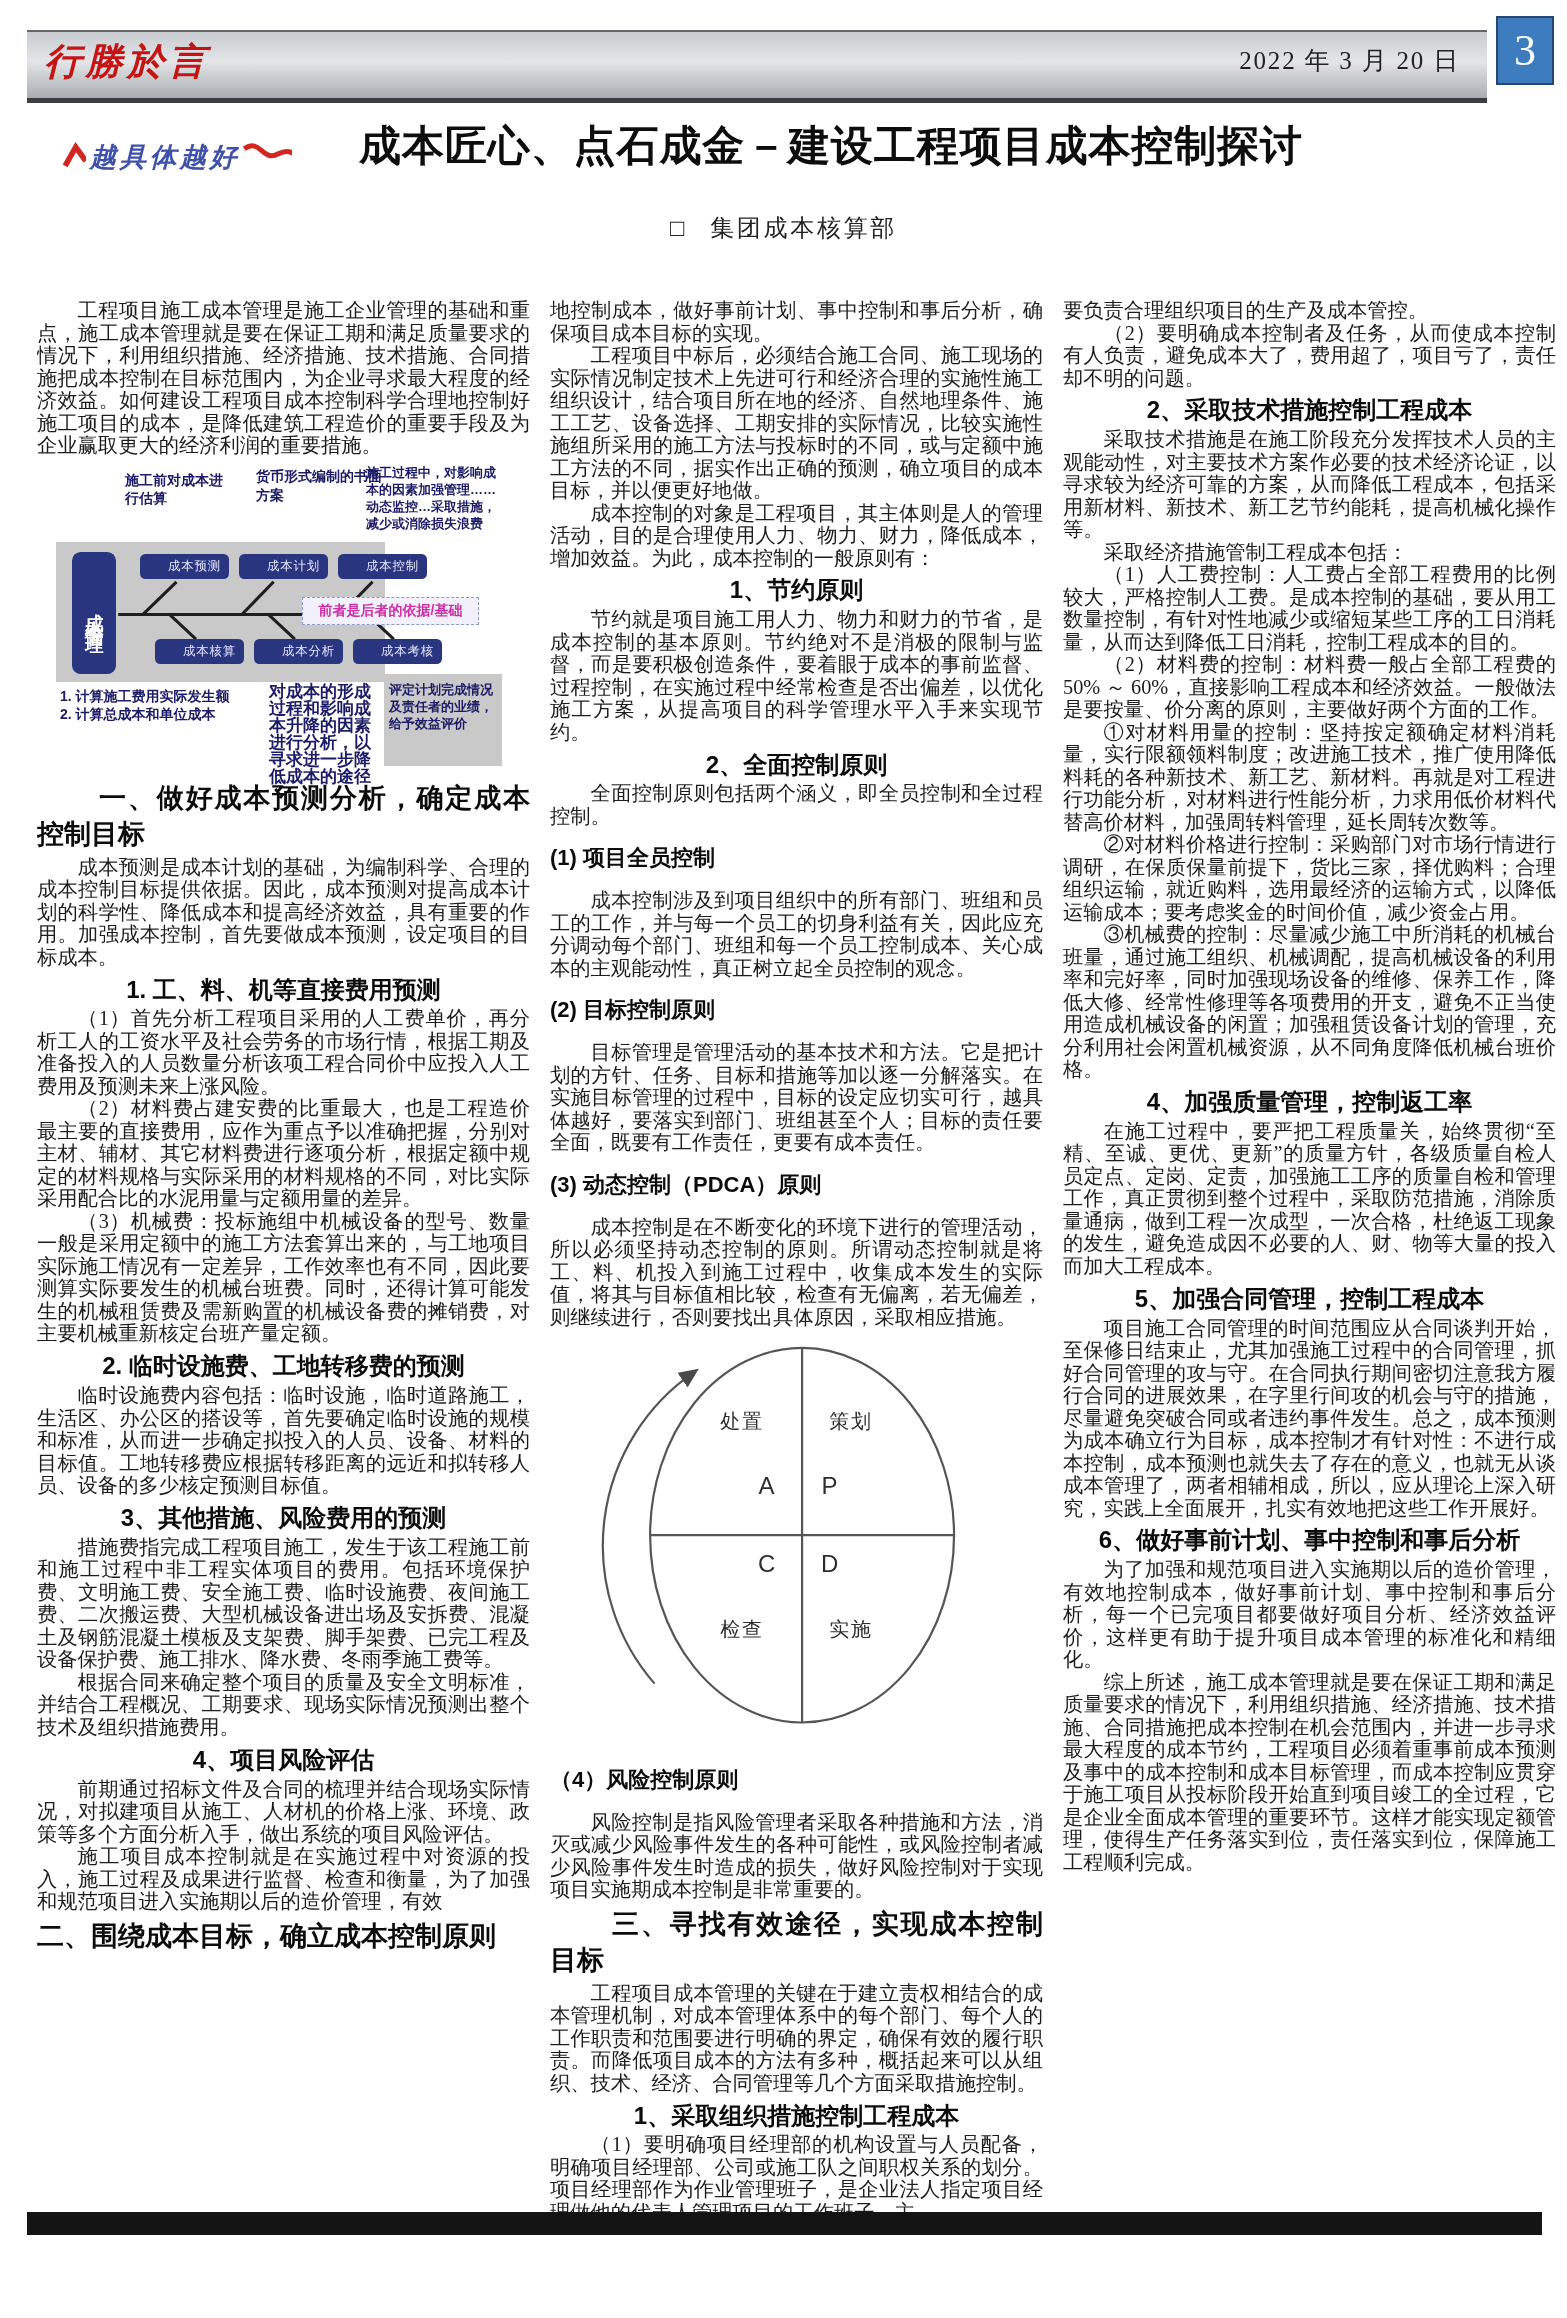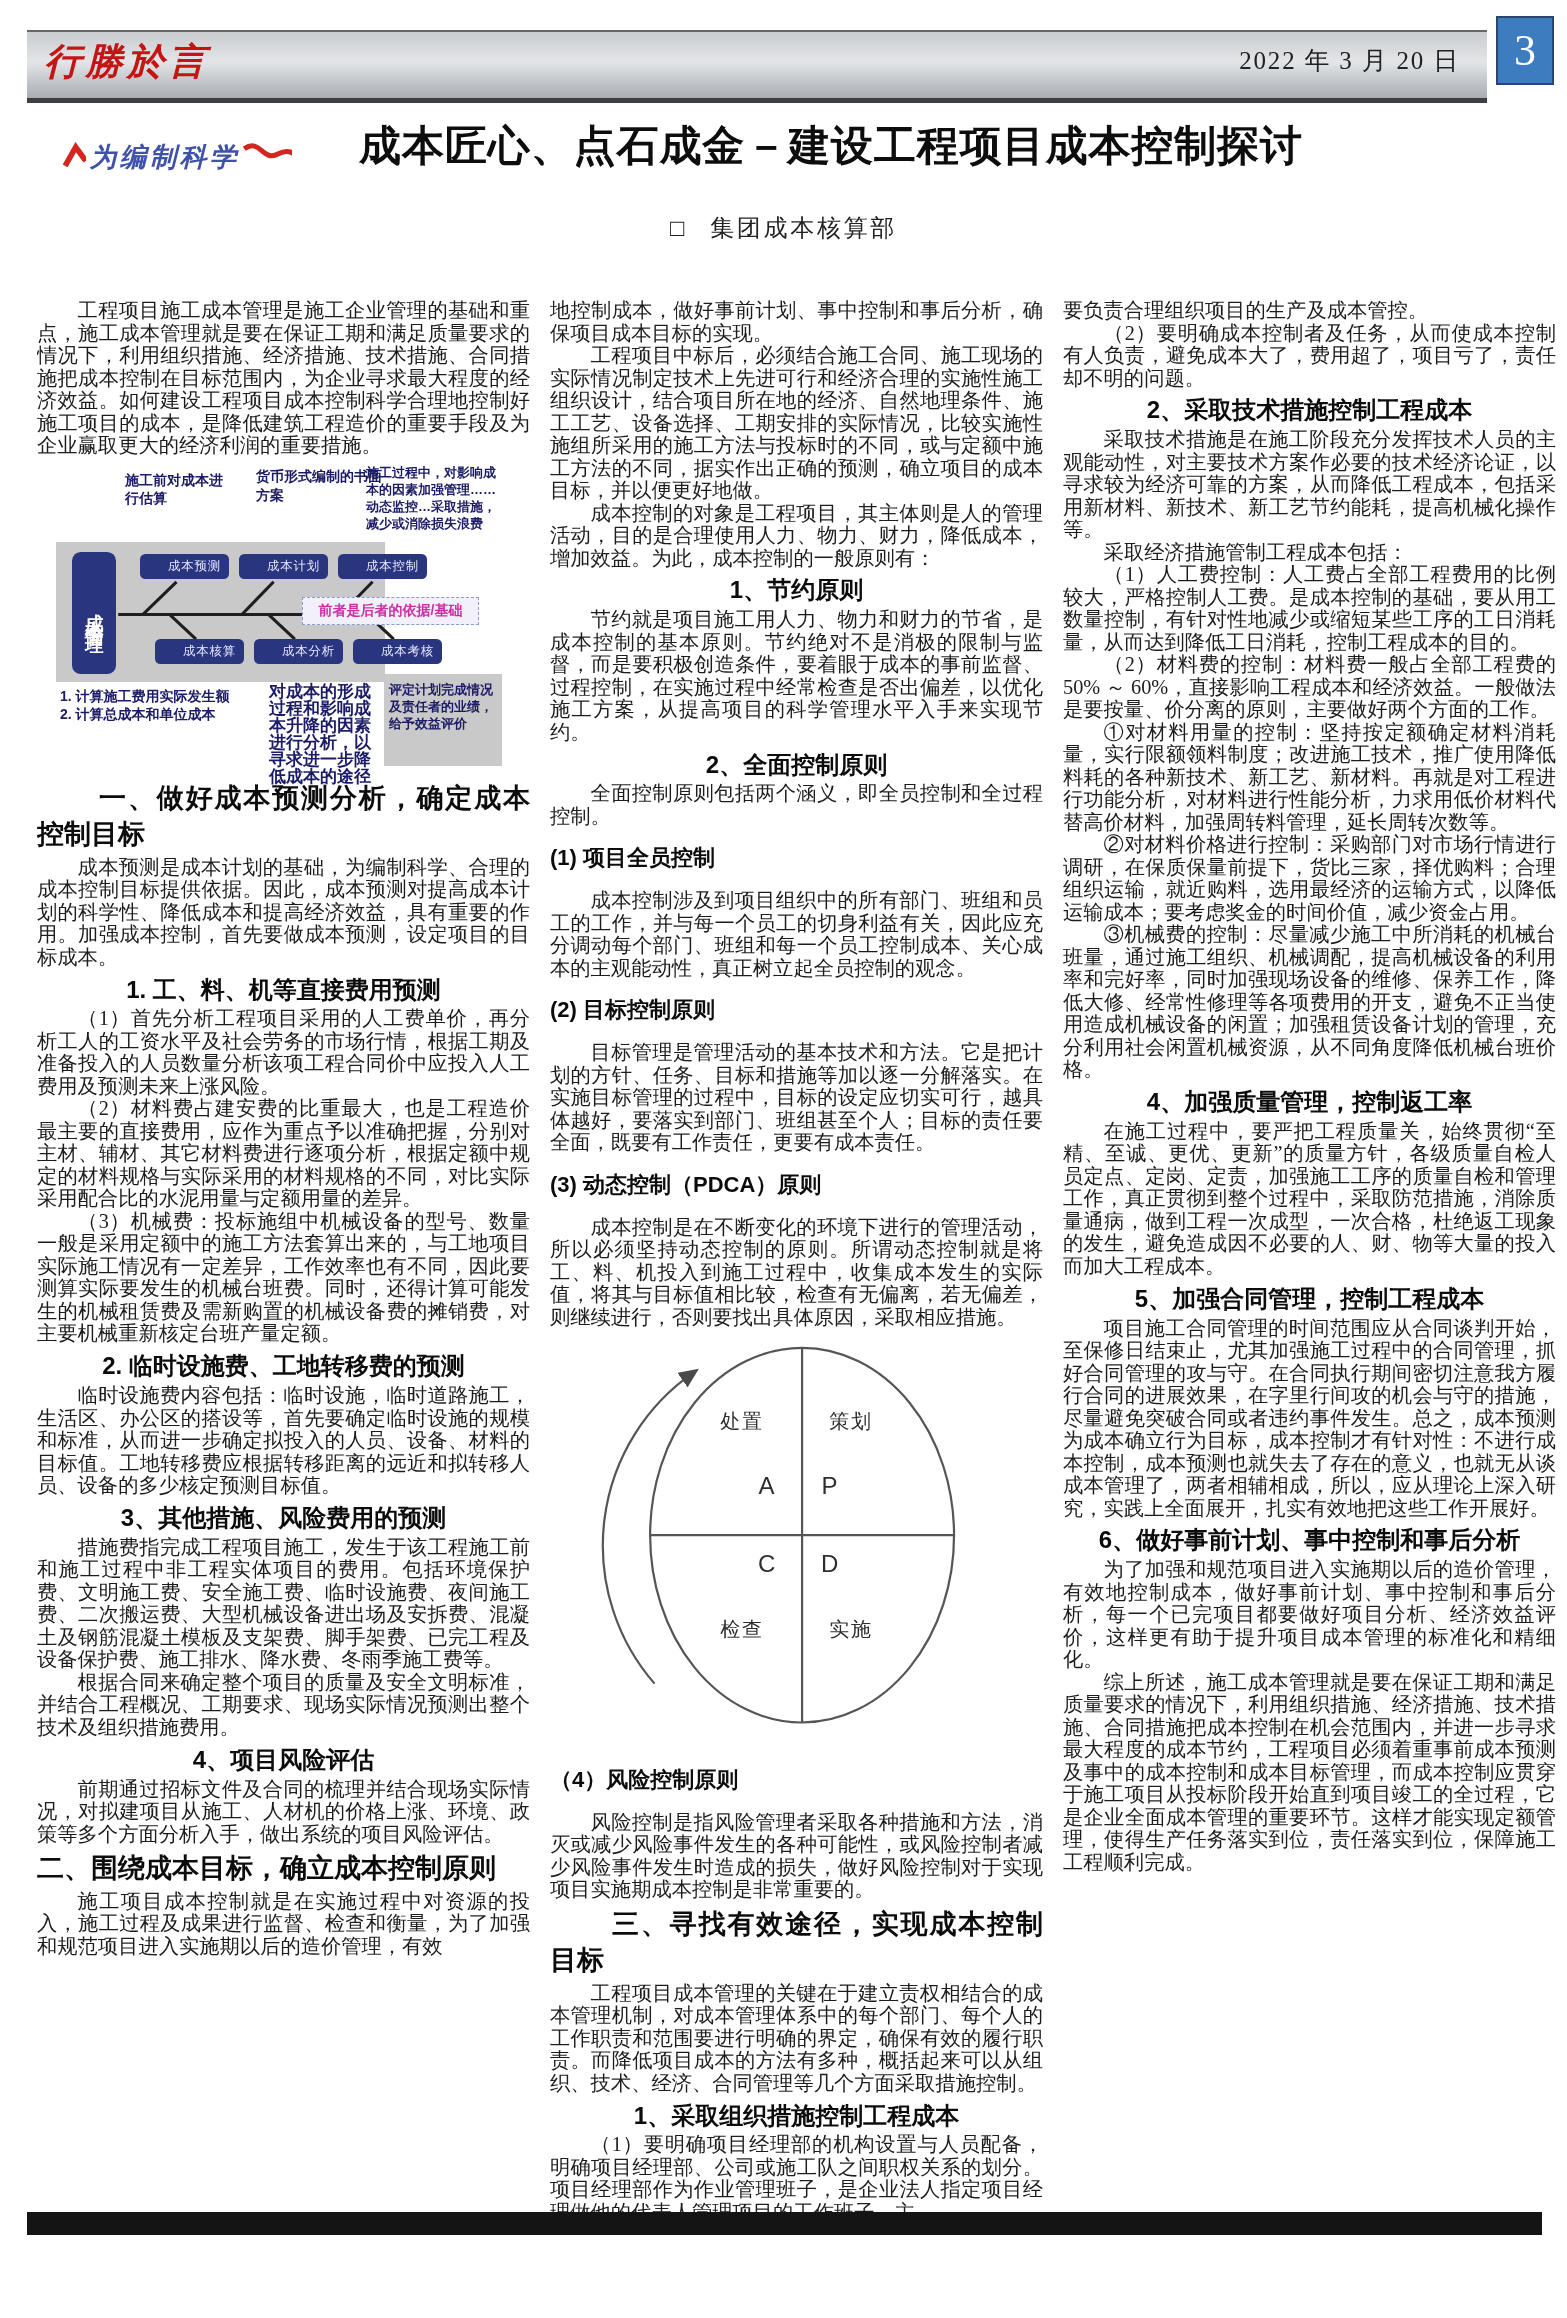--- a/index.html
+++ b/index.html
@@ -151,21 +151,21 @@
   <div class="header-date">2022 年 3 月 20 日</div>
 </div>
 <div class="page-box">
   <span>3</span>
 </div>
 
 <div class="logo">
   <svg width="42" height="41" viewBox="0 0 38.6719 46">
     <path d="M5 38 L22 8 L38 30" stroke="#d22620" stroke-width="9" fill="none"></path>
   </svg>
-  <span class="logo-text">为编制科学</span>
+  <span class="logo-text">越具体越好</span>
   <svg width="85" height="44" viewBox="0 0 77.3281 50">
     <path d="M2 12 C28 -6 30 34 56 20 S 88 36 94 26" stroke="#d22620" stroke-width="8" fill="none"></path>
   </svg>
 </div>
 <div class="page-title">成本匠心、点石成金－建设工程项目成本控制探讨</div>
 <div class="byline">
   <span class="marker">□</span><span>集团成本核算部</span>
 </div>
 
 <div class="col col1">
@@ -204,22 +204,22 @@
     <div class="blk p">（1）首先分析工程项目采用的人工费单价，再分析工人的工资水平及社会劳务的市场行情，根据工期及准备投入的人员数量分析该项工程合同价中应投入人工费用及预测未来上涨风险。</div>
     <div class="blk p">（2）材料费占建安费的比重最大，也是工程造价最主要的直接费用，应作为重点予以准确把握，分别对主材、辅材、其它材料费进行逐项分析，根据定额中规定的材料规格与实际采用的材料规格的不同，对比实际采用配合比的水泥用量与定额用量的差异。</div>
     <div class="blk p">（3）机械费：投标施组中机械设备的型号、数量一般是采用定额中的施工方法套算出来的，与工地项目实际施工情况有一定差异，工作效率也有不同，因此要测算实际要发生的机械台班费。同时，还得计算可能发生的机械租赁费及需新购置的机械设备费的摊销费，对主要机械重新核定台班产量定额。</div>
     <div class="blk sh">2. 临时设施费、工地转移费的预测</div>
     <div class="blk p">临时设施费内容包括：临时设施，临时道路施工，生活区、办公区的搭设等，首先要确定临时设施的规模和标准，从而进一步确定拟投入的人员、设备、材料的目标值。工地转移费应根据转移距离的远近和拟转移人员、设备的多少核定预测目标值。</div>
     <div class="blk sh">3、其他措施、风险费用的预测</div>
     <div class="blk p">措施费指完成工程项目施工，发生于该工程施工前和施工过程中非工程实体项目的费用。包括环境保护费、文明施工费、安全施工费、临时设施费、夜间施工费、二次搬运费、大型机械设备进出场及安拆费、混凝土及钢筋混凝土模板及支架费、脚手架费、已完工程及设备保护费、施工排水、降水费、冬雨季施工费等。</div>
     <div class="blk p">根据合同来确定整个项目的质量及安全文明标准，并结合工程概况、工期要求、现场实际情况预测出整个技术及组织措施费用。</div>
     <div class="blk sh">4、项目风险评估</div>
     <div class="blk p">前期通过招标文件及合同的梳理并结合现场实际情况，对拟建项目从施工、人材机的价格上涨、环境、政策等多个方面分析入手，做出系统的项目风险评估。</div>
+    <div class="blk p">施工项目成本控制就是在实施过程中对资源的投入，施工过程及成果进行监督、检查和衡量，为了加强和规范项目进入实施期以后的造价管理，有效</div>
     <div class="blk h1">二、围绕成本目标，确立成本控制原则</div>
-    <div class="blk p">施工项目成本控制就是在实施过程中对资源的投入，施工过程及成果进行监督、检查和衡量，为了加强和规范项目进入实施期以后的造价管理，有效</div>
   </div>
 <div class="col col2">
     <div class="blk p noind">地控制成本，做好事前计划、事中控制和事后分析，确保项目成本目标的实现。</div>
     <div class="blk p">工程项目中标后，必须结合施工合同、施工现场的实际情况制定技术上先进可行和经济合理的实施性施工组织设计，结合项目所在地的经济、自然地理条件、施工工艺、设备选择、工期安排的实际情况，比较实施性施组所采用的施工方法与投标时的不同，或与定额中施工方法的不同，据实作出正确的预测，确立项目的成本目标，并以便更好地做。</div>
     <div class="blk p">成本控制的对象是工程项目，其主体则是人的管理活动，目的是合理使用人力、物力、财力，降低成本，增加效益。为此，成本控制的一般原则有：</div>
     <div class="blk sh">1、节约原则</div>
     <div class="blk p">节约就是项目施工用人力、物力和财力的节省，是成本控制的基本原则。节约绝对不是消极的限制与监督，而是要积极创造条件，要着眼于成本的事前监督、过程控制，在实施过程中经常检查是否出偏差，以优化施工方案，从提高项目的科学管理水平入手来实现节约。</div>
     <div class="blk sh">2、全面控制原则</div>
     <div class="blk p">全面控制原则包括两个涵义，即全员控制和全过程控制。</div>
     <div class="blk lsh">(1) 项目全员控制</div>

